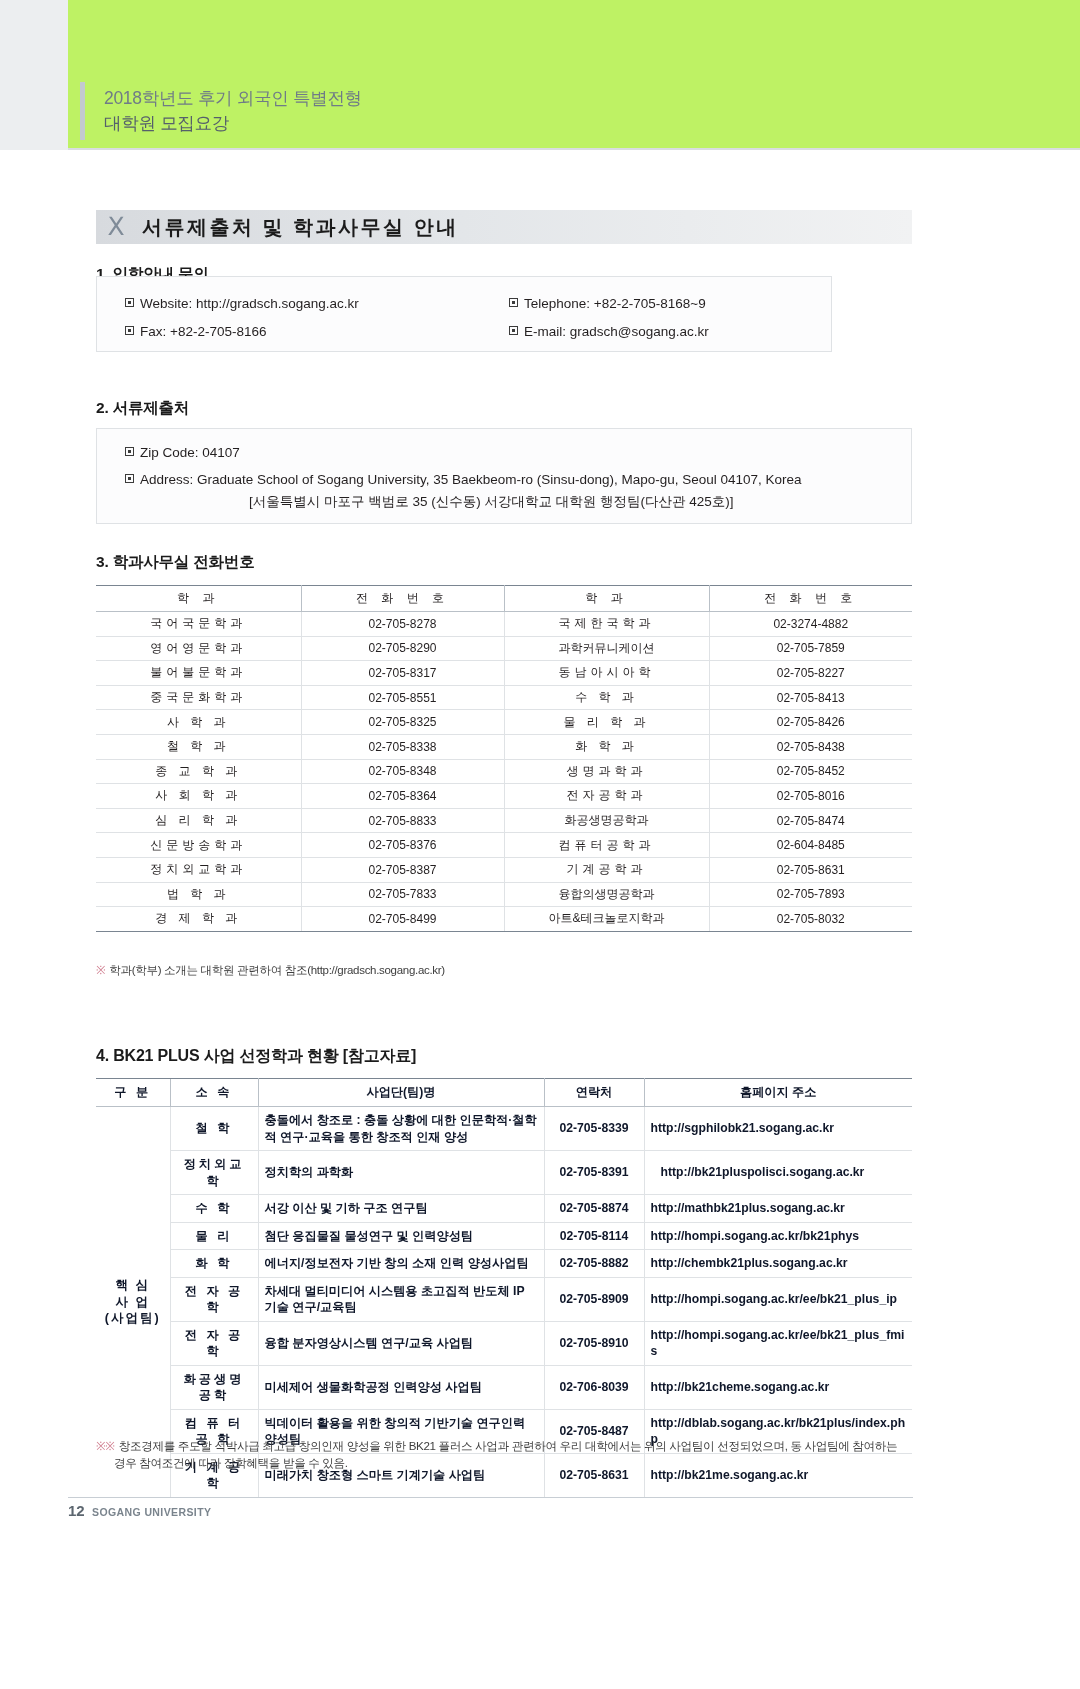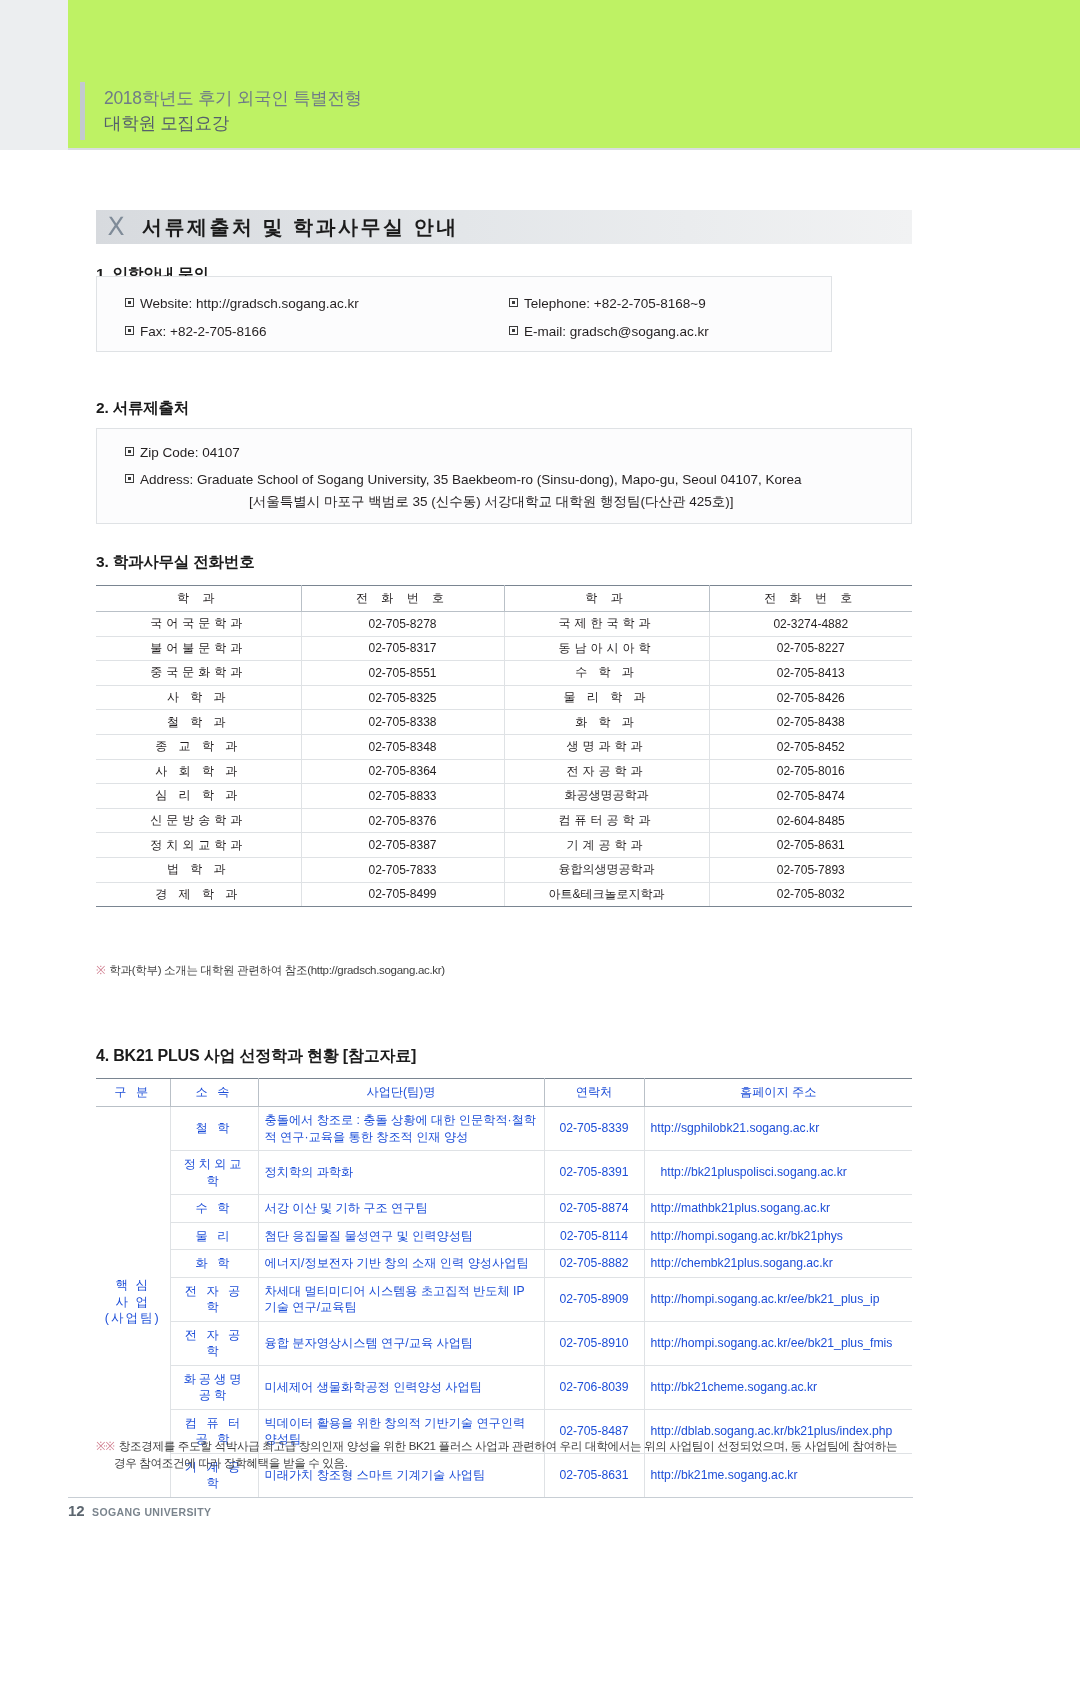--- a/index.html
+++ b/index.html
@@ -104,21 +104,21 @@
   .note .star { color:#d07f90; margin-right:4px; }
 
   
   .bk-table {
     position:absolute; left:96px; top:1078px; width:816px;
     font-size:12.2px;
   }
   .bk-table th, .bk-table td {
     padding:5px 6px; vertical-align:middle;
     border-bottom:1px solid #dfe2e5;
-    color:#1d4ed8; font-weight:400; line-height:16.5px;
+    color:#0f172a; font-weight:700; line-height:16.5px;
   }
   .bk-table thead th {
     border-top:1.6px solid #7a8591;
     border-bottom:1px solid #b9c0c7;
     text-align:center; height:28px; padding:3px 4px;
   }
   .bk-table tbody tr:last-child td { border-bottom:1.6px solid #7a8591; }
   .bk-c1 { width:74px; text-align:center; letter-spacing:3px; }
   .bk-c2 { width:88px; text-align:center; letter-spacing:3px;
            border-right:1px solid #dfe2e5; border-left:1px solid #dfe2e5; }
@@ -213,20 +213,26 @@
     </tr>
   </thead>
   <tbody>
       <tr>
         <td class="col-a name sep-r">국어국문학과</td>
         <td class="col-b sep-r">02-705-8278</td>
         <td class="col-c name sep-r">국제한국학과</td>
         <td class="col-d">02-3274-4882</td>
       </tr>
       <tr>
+        <td class="col-a name sep-r">영어영문학과</td>
+        <td class="col-b sep-r">02-705-8290</td>
+        <td class="col-c name sep-r tight">과학커뮤니케이션</td>
+        <td class="col-d">02-705-7859</td>
+      </tr>
+      <tr>
         <td class="col-a name sep-r">불어불문학과</td>
         <td class="col-b sep-r">02-705-8317</td>
         <td class="col-c name sep-r">동남아시아학</td>
         <td class="col-d">02-705-8227</td>
       </tr>
       <tr>
         <td class="col-a name sep-r">중국문화학과</td>
         <td class="col-b sep-r">02-705-8551</td>
         <td class="col-c name sep-r">수  학  과</td>
         <td class="col-d">02-705-8413</td>

